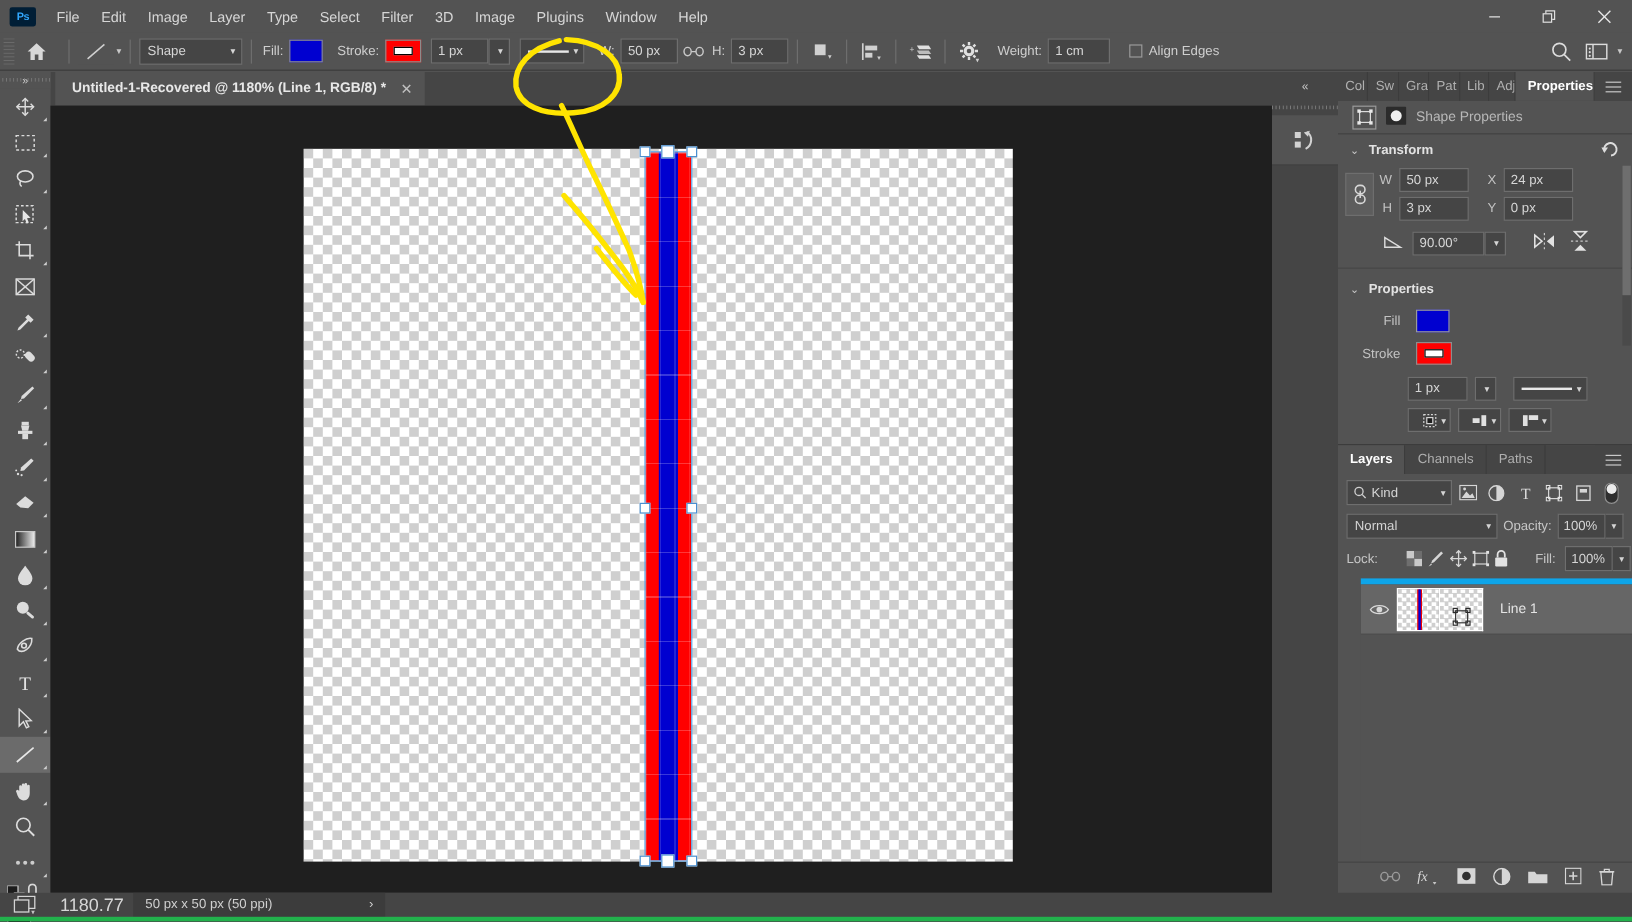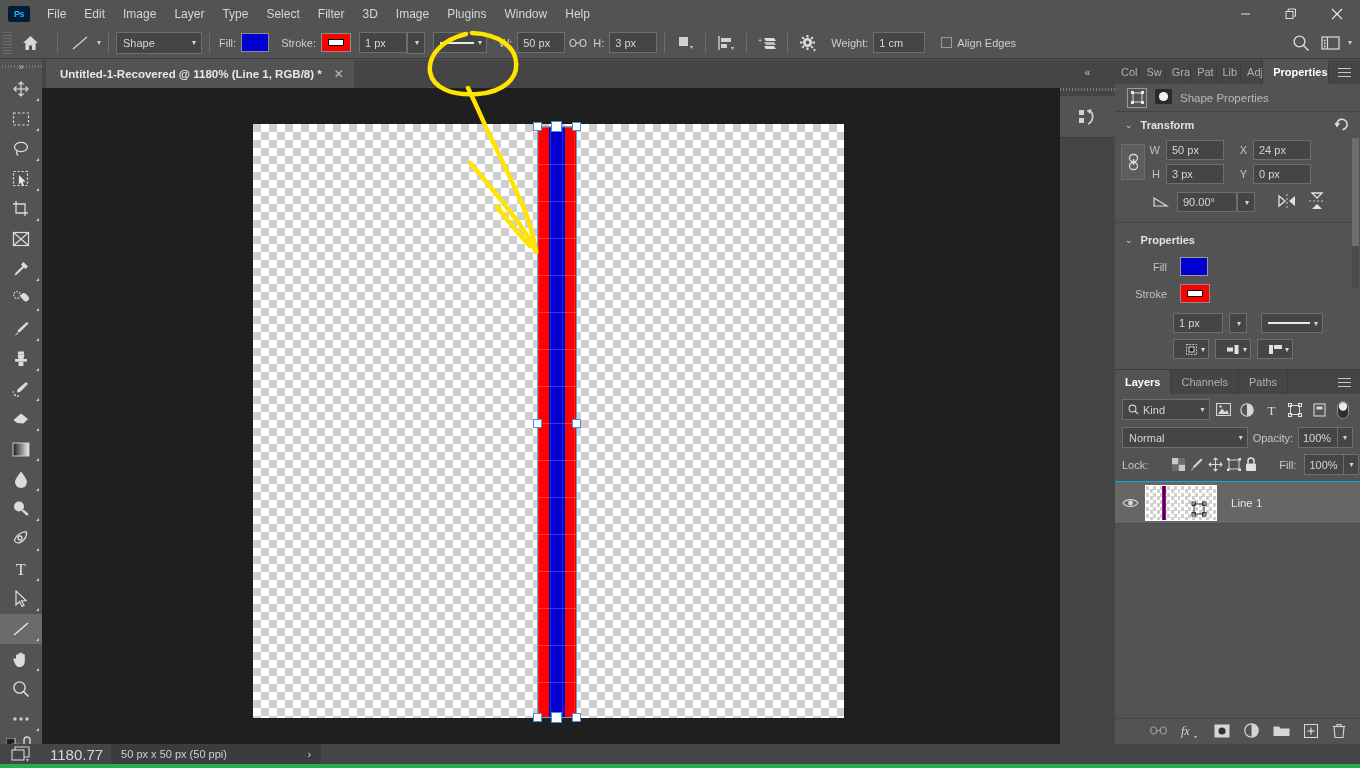--- a/index.html
+++ b/index.html
@@ -258,21 +258,21 @@
     display:flex; align-items:center; padding: 0 6px; font-size: 11px; position: relative;
   }
   .blendsel .cv { position:absolute; right: 4px; font-size: 8px;}
   .spin {
     height: 21px; background: #454545; border: 1px solid #6e6e6e;
     display:flex; align-items:center; padding: 0 4px; font-size: 11px;
   }
   .spincar { width: 15px; height: 21px; border: 1px solid #6e6e6e; border-left: none;
     background: #454545; display:flex;align-items:center;justify-content:center;}
   .lock-row { display:flex; align-items:center; gap: 4px; padding: 2px 7px 6px; }
-  .layer-list { flex: 1; background: #535353; border-top: 1px solid #0ea5e9; overflow: hidden;}
+  .layer-list { flex: 1; background: #535353; border-top: 5px solid #0ea5e9; overflow: hidden; margin-left: 19px;}
   .layer-row {
     display: flex; align-items: center; height: 42px; background: #666666;
     border-bottom: 1px solid #4a4a4a;
   }
   .eye { width: 30px; display:flex;align-items:center;justify-content:center;}
   .thumb {
     width: 36px; height: 36px; border: 1px solid #ffffff; position: relative; overflow:hidden;
     background: repeating-conic-gradient(#fff 0% 25%, #cfcfcf 0% 50%) 0 0 / 7px 7px;
     flex: 0 0 auto;
   }

